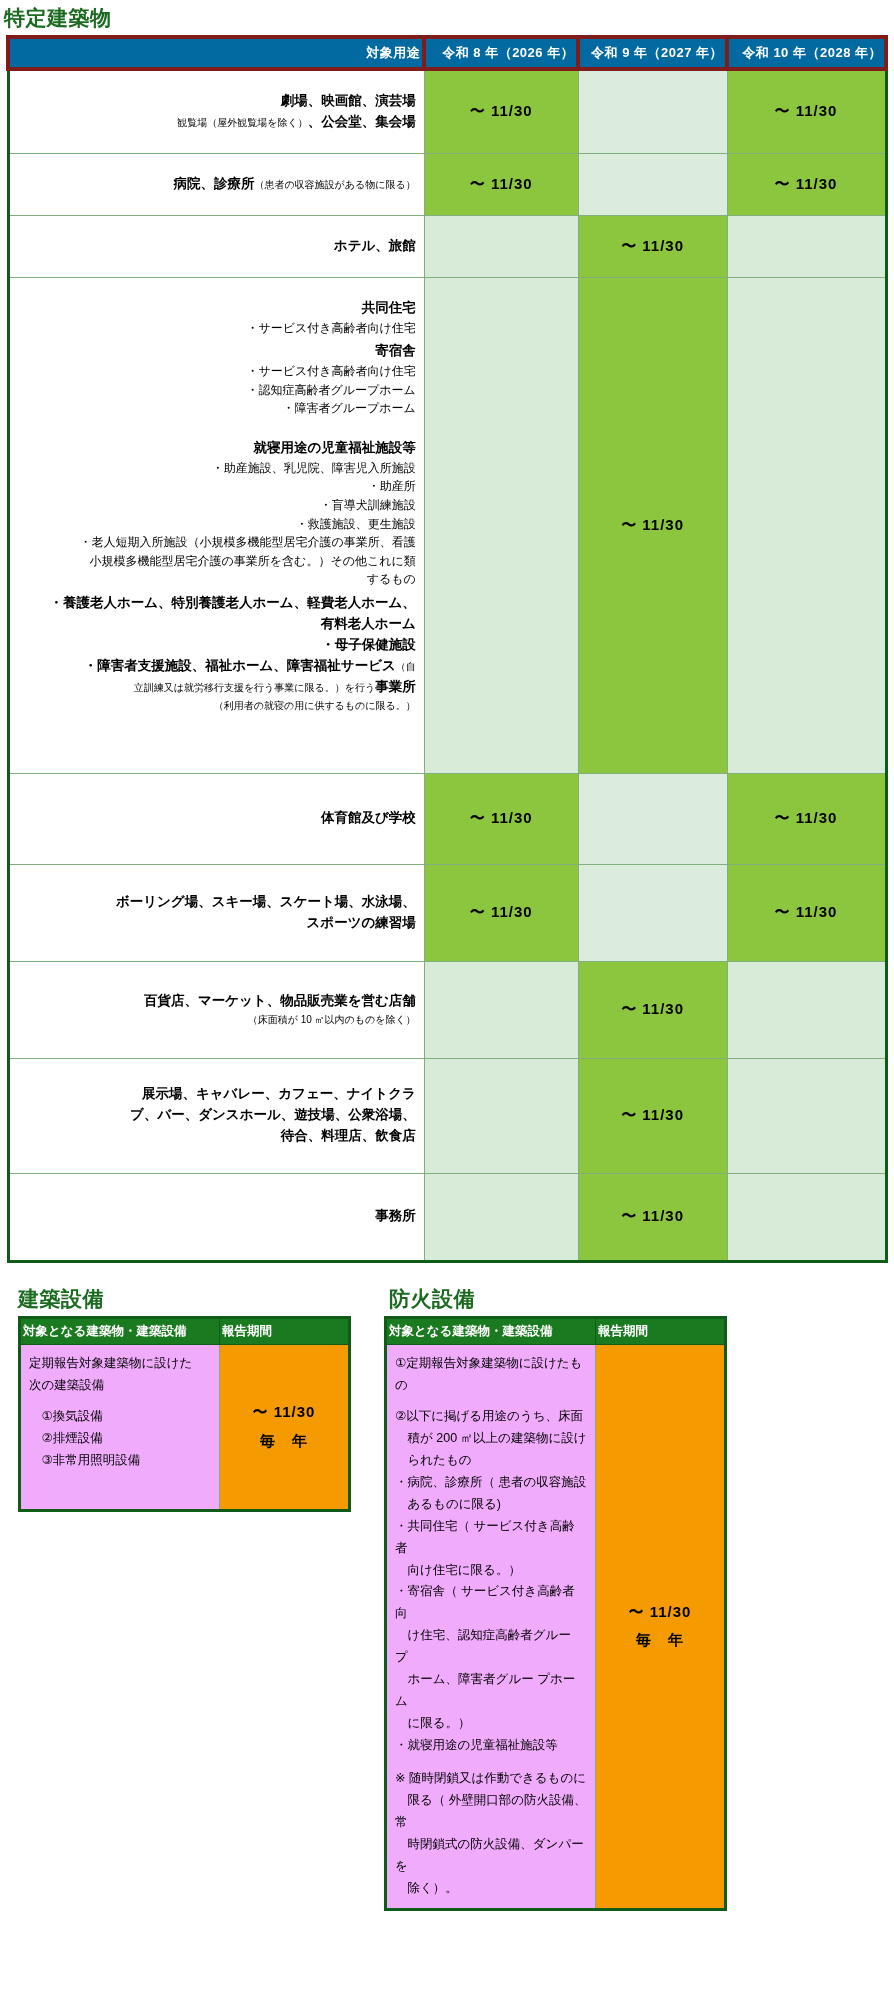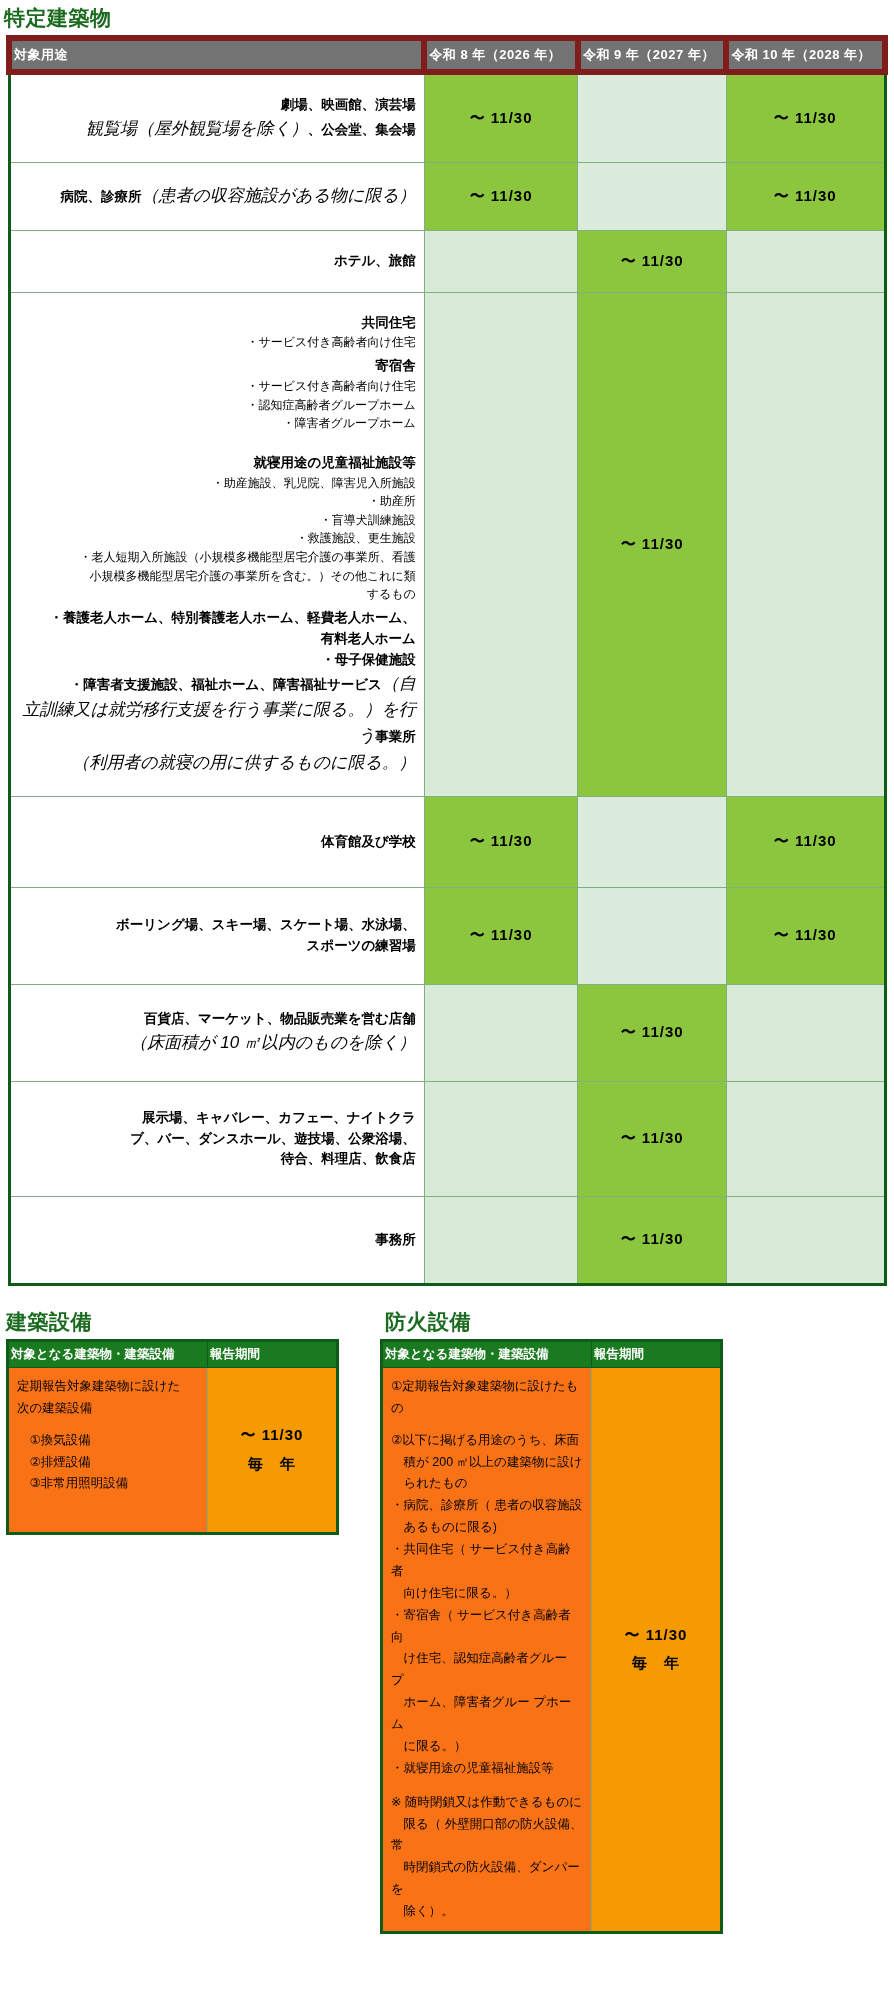--- a/index.html
+++ b/index.html
@@ -27,27 +27,27 @@
     border-collapse:collapse;
     width:882px;
     table-layout:fixed;
     border:3px solid #0e5c18;
   }
   table.main th,table.main td{
     border:1px solid #7fae7f;
     vertical-align:middle;
   }
   table.main thead th{
-    background:#737373;
+    background:#0369a1;
     color:#fff;
     font-size:13px;
     font-weight:bold;
-    text-align:left;
+    text-align:right;
     padding:5px 2px;
-    border:6px solid #7f1d1d;
+    border:4px solid #7f1d1d;
     letter-spacing:.5px;
   }
   td.use{
     background:#fff;
     padding:20px 8px;
     font-size:13.5px;
     line-height:1.55;
     text-align:right;
   }
   td.yr{
@@ -55,30 +55,30 @@
     font-size:15px;
     font-weight:bold;
     letter-spacing:1px;
     padding:4px 2px;
   }
   .c-green{background:#8cc63e;}
   .c-pale{background:#d8ebd8;}
   .c-empty{background:#dcecdc;}
 
   .b{font-weight:bold;}
-  .sm{font-size:17px;font-weight:normal;font-style:italic;}
+  .sm{font-size:10px;font-weight:normal;}
   .ind{display:block;padding-left:10px;font-size:12px;font-weight:normal;}
   .ind2{display:block;padding-left:18px;font-size:12px;font-weight:normal;}
   .lh-tight{line-height:1.5;}
 
   
   .bottom{
     display:flex;
-    gap:16px;
-    padding:0 6px;
+    gap:8px;
+    padding:0 18px;
     margin-top:18px;
   }
   .col-left{width:340px;margin-left:0px;}
   .col-right{width:350px;margin-left:18px;}
 
   table.sub{
     border-collapse:collapse;
     table-layout:fixed;
     border:3px solid #0e5c18;
   }
@@ -90,21 +90,21 @@
     text-align:left;
     padding:4px 2px;
     border:1px solid #0e5c18;
   }
   table.sub td{
     border:1px solid #7fae7f;
     vertical-align:top;
     font-size:12.5px;
     line-height:1.75;
     padding:8px 8px;
-    background:#f97316;
+    background:#f0abfc;
   }
   table.sub td.period{
     background:#f59a00;
     text-align:center;
     vertical-align:middle;
     font-size:15px;
     font-weight:bold;
     letter-spacing:1px;
     line-height:1.9;
   }

